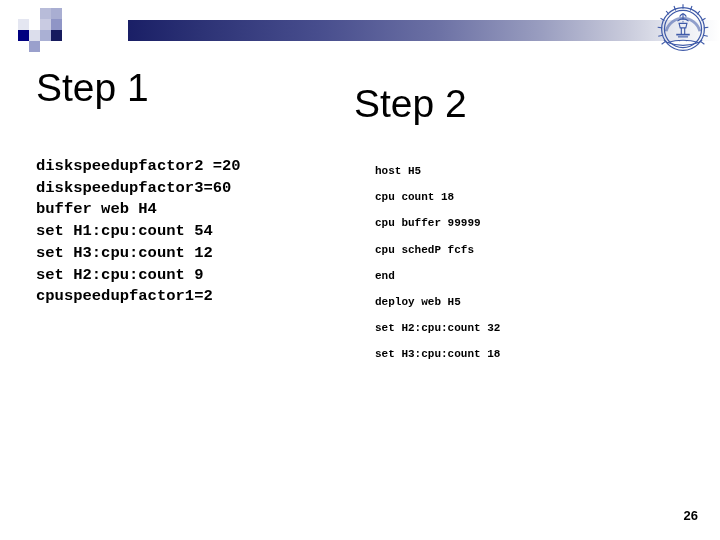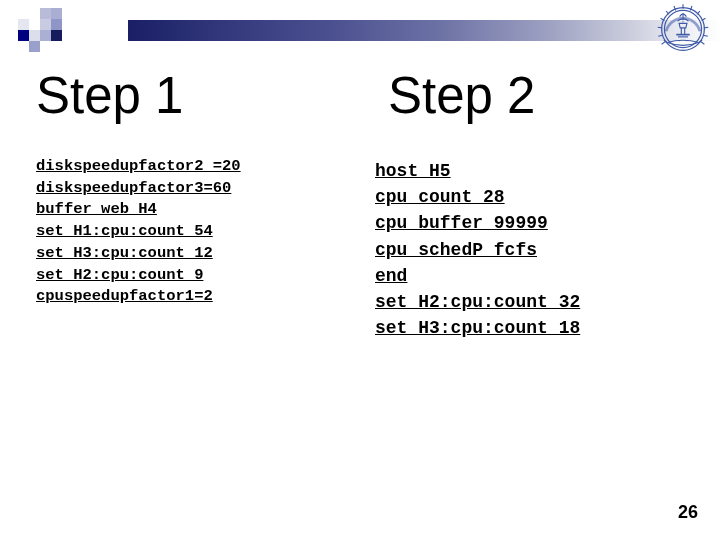--- a/index.html
+++ b/index.html
@@ -50,66 +50,65 @@
   .sq {
     position: absolute;
     width: 11px;
     height: 11px;
   }
 
   
   .title {
     position: absolute;
     top: 66px;
-    font-size: 51px;
+    font-size: 39px;
     font-weight: 400;
     color: #000000;
     letter-spacing: 0px;
     white-space: nowrap;
   }
   .title-left  { left: 36px; }
-  .title-right { left: 388px; }
+  .title-right { left: 354px; margin-top: 16px; }
 
   
   .code-col {
     position: absolute;
     font-family: "Liberation Mono", "DejaVu Sans Mono", monospace;
     font-weight: bold;
     color: #000000;
     white-space: pre;
-    text-decoration: underline;
   }
   .code-left {
     left: 36px;
     top: 156px;
     font-size: 15.5px;
     line-height: 21.7px;
   }
   .code-right {
     left: 375px;
     top: 158px;
-    font-size: 18px;
+    font-size: 11px;
     line-height: 26.2px;
   }
 
   
   .logo {
     position: absolute;
     right: 8px;
     top: 2px;
     width: 58px;
     height: 54px;
   }
 
   
   .page-number {
     position: absolute;
     right: 22px;
     bottom: 17px;
-    font-size: 18px;
+    font-size: 13px;
     font-weight: bold;
     color: #000000;
   }
 </style>
 </head>
 <body>
 
 <div class="slide">
 
   <div class="header-deco">
@@ -159,17 +158,17 @@
         <circle cx="44" cy="69" r="1.2"></circle>
         <circle cx="56" cy="69" r="1.2"></circle>
       </g>
     </svg>
   </div>
 
   <div class="title title-left">Step 1</div>
   <div class="title title-right">Step 2</div>
 
   <div class="code-col code-left" id="code-left"><div>diskspeedupfactor2 =20</div><div>diskspeedupfactor3=60</div><div>buffer web H4</div><div>set H1:cpu:count 54</div><div>set H3:cpu:count 12</div><div>set H2:cpu:count 9</div><div>cpuspeedupfactor1=2</div></div>
-  <div class="code-col code-right" id="code-right"><div>host H5</div><div>cpu count 28</div><div>cpu buffer 99999</div><div>cpu schedP fcfs</div><div>end</div><div>set H2:cpu:count 32</div><div>set H3:cpu:count 18</div></div>
+  <div class="code-col code-right" id="code-right"><div>host H5</div><div>cpu count 18</div><div>cpu buffer 99999</div><div>cpu schedP fcfs</div><div>end</div><div>deploy web H5</div><div>set H2:cpu:count 32</div><div>set H3:cpu:count 18</div></div>
 
   <div class="page-number">26</div>
 
 </div>
 
 </body></html>

